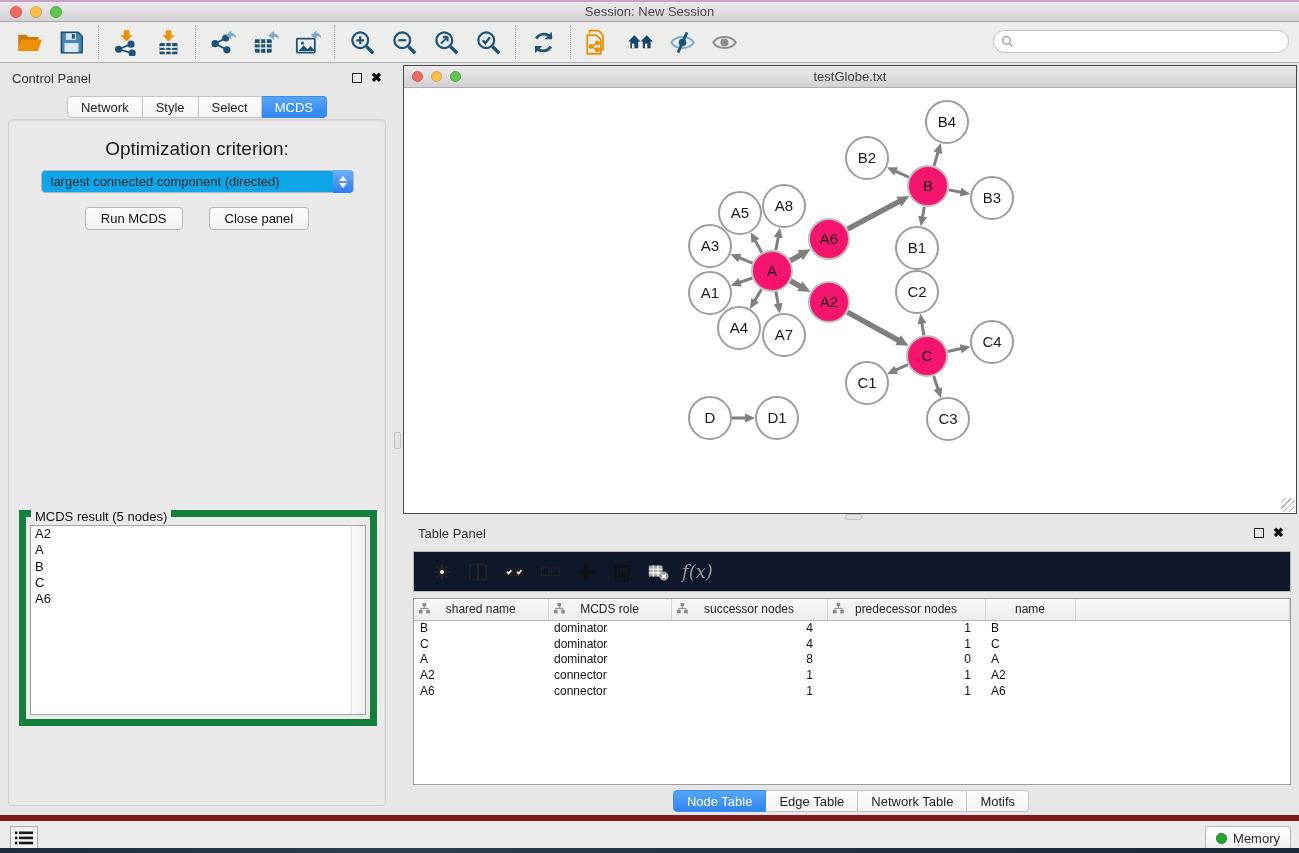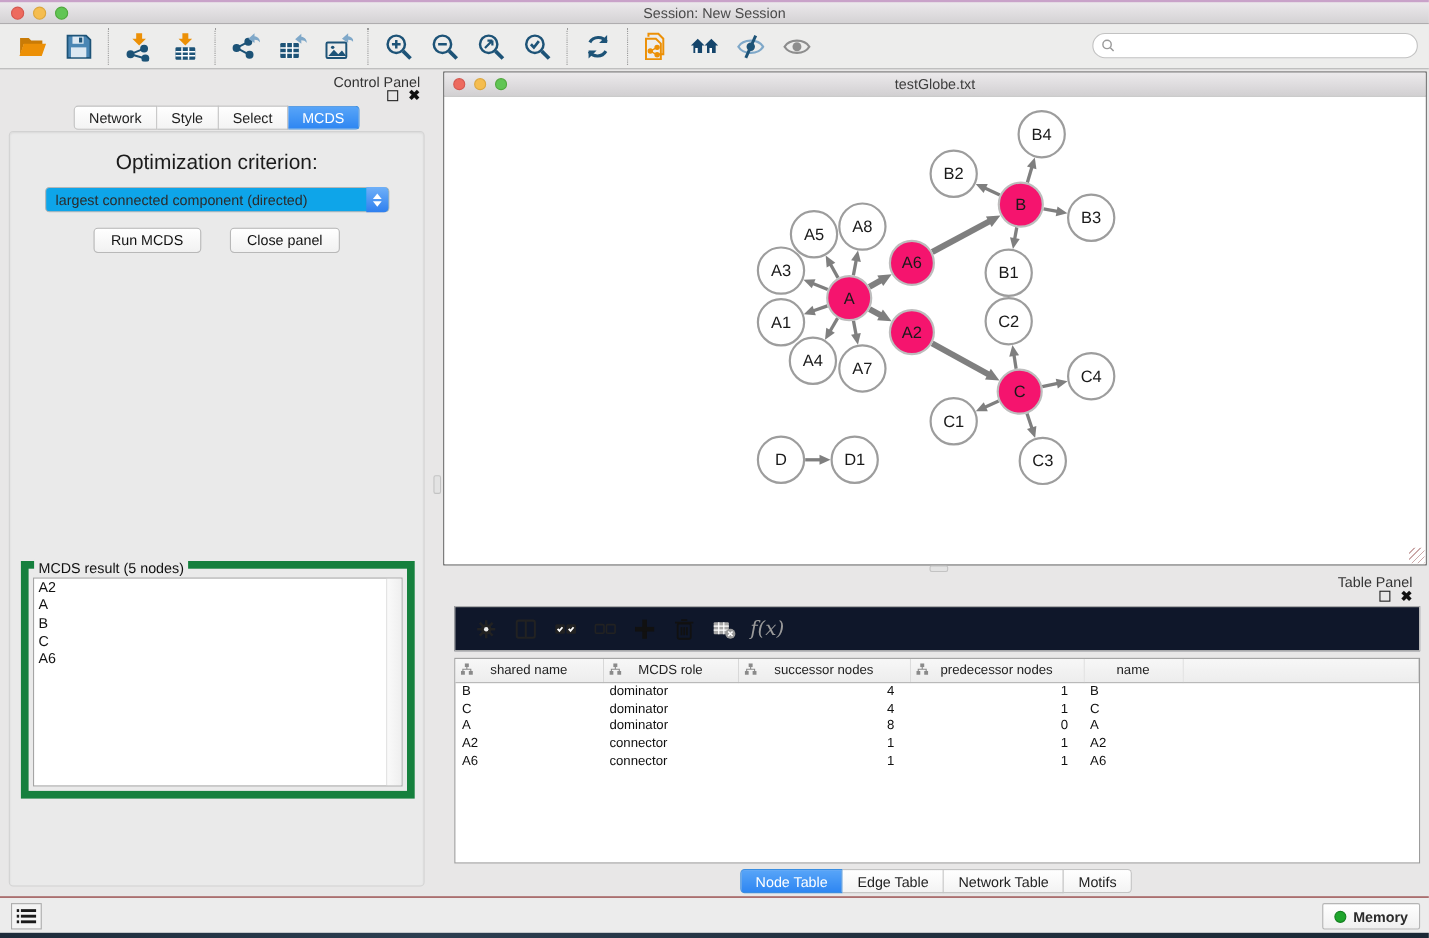--- a/index.html
+++ b/index.html
@@ -23,21 +23,21 @@
     border-bottom:1px solid #b4b4b4; display:flex; align-items:center; }
   .tbtn { width:36px; height:32px; display:flex; align-items:center; justify-content:center; margin:0 3px; }
   .tbtn svg { width:27px; height:27px; }
   .tsep { width:1px; height:34px; margin:0 6px; border-left:1px dotted #9a9a9a; }
   .searchbox { position:absolute; right:10px; top:8px; width:296px; height:23px; background:#fff;
     border:1px solid #c2c2c2; border-radius:12px; display:flex; align-items:center; padding-left:7px; }
   .searchbox svg { width:13px; height:13px; }
   .searchbox input { border:none; outline:none; flex:1; height:18px; font-size:12px; background:transparent; margin-left:4px; }
 
   
-  .panel-head { display:flex; align-items:flex-end; height:22px;flex-direction:column; }
+  .panel-head { display:flex; align-items:center; height:22px; }
   .panel-title { font-size:13px; color:#333; }
   .winbtns { margin-left:auto; display:flex; gap:9px; align-items:center; }
   .wbtn-float { width:10px; height:10px; border:1.5px solid #222; background:transparent; }
   .wbtn-close { font-size:13px; font-weight:bold; color:#111; line-height:10px; }
 
   
   .seg { display:flex; }
   .seg .tab { background:linear-gradient(#ffffff,#f3f3f3); border:1px solid #c3c3c3; border-left:none;
     height:22px; padding:0 13px; font-size:13px; display:flex; align-items:center; color:#222; }
   .seg .tab:first-child { border-left:1px solid #c3c3c3; border-radius:4px 0 0 4px; }
@@ -91,21 +91,21 @@
   .datatable { position:absolute; left:10px; top:76px; width:878px; height:187px; background:#fff; border:1px solid #9c9c9c; overflow:hidden; }
   table { border-collapse:collapse; width:100%; table-layout:fixed; }
   thead th { background:linear-gradient(#f7f7f7,#ededed); border-bottom:1px solid #b9b9b9; border-right:1px solid #d4d4d4;
     height:21px; font-weight:normal; font-size:12px; color:#222; text-align:center; position:relative; }
   thead th .tree { position:absolute; left:5px; top:4px; }
   tbody td { font-size:12px; color:#111; height:15.8px; padding:0 6px; white-space:nowrap; overflow:hidden; }
   td.num { text-align:right; padding-right:14px; }
   .tp-tabs { position:absolute; left:0; width:896px; top:268px; display:flex; justify-content:center; }
 
   
-  .statusbar { position:absolute; left:0; top:815px; width:1299px; height:33px; background:#ececec; border-top:1px solid #7f1d1d;font-weight:bold; }
+  .statusbar { position:absolute; left:0; top:815px; width:1299px; height:33px; background:#ececec; border-top:6px solid #7f1d1d; }
   .list-btn { position:absolute; left:10px; top:5px; width:28px; height:24px; background:#f4f4f4; border:1px solid #ababab;
     display:flex; align-items:center; justify-content:center; }
   .memory-btn { position:absolute; right:8px; top:5px; height:24px; background:linear-gradient(#ffffff,#f0f0f0);
     border:1px solid #b5b5b5; border-radius:2px; display:flex; align-items:center; gap:6px; padding:0 10px; font-size:13px; }
   .memdot { width:11px; height:11px; border-radius:50%; background:#1ea52c; border:1px solid #148020; }
   .desktop-strip { position:absolute; left:0; top:848px; width:1299px; height:5px;
     background:linear-gradient(90deg,#1d2b3a,#2c3e50 30%,#22303f 60%,#1a2835); }
 
   svg text { font-family:"Liberation Sans", sans-serif; }
 </style>

